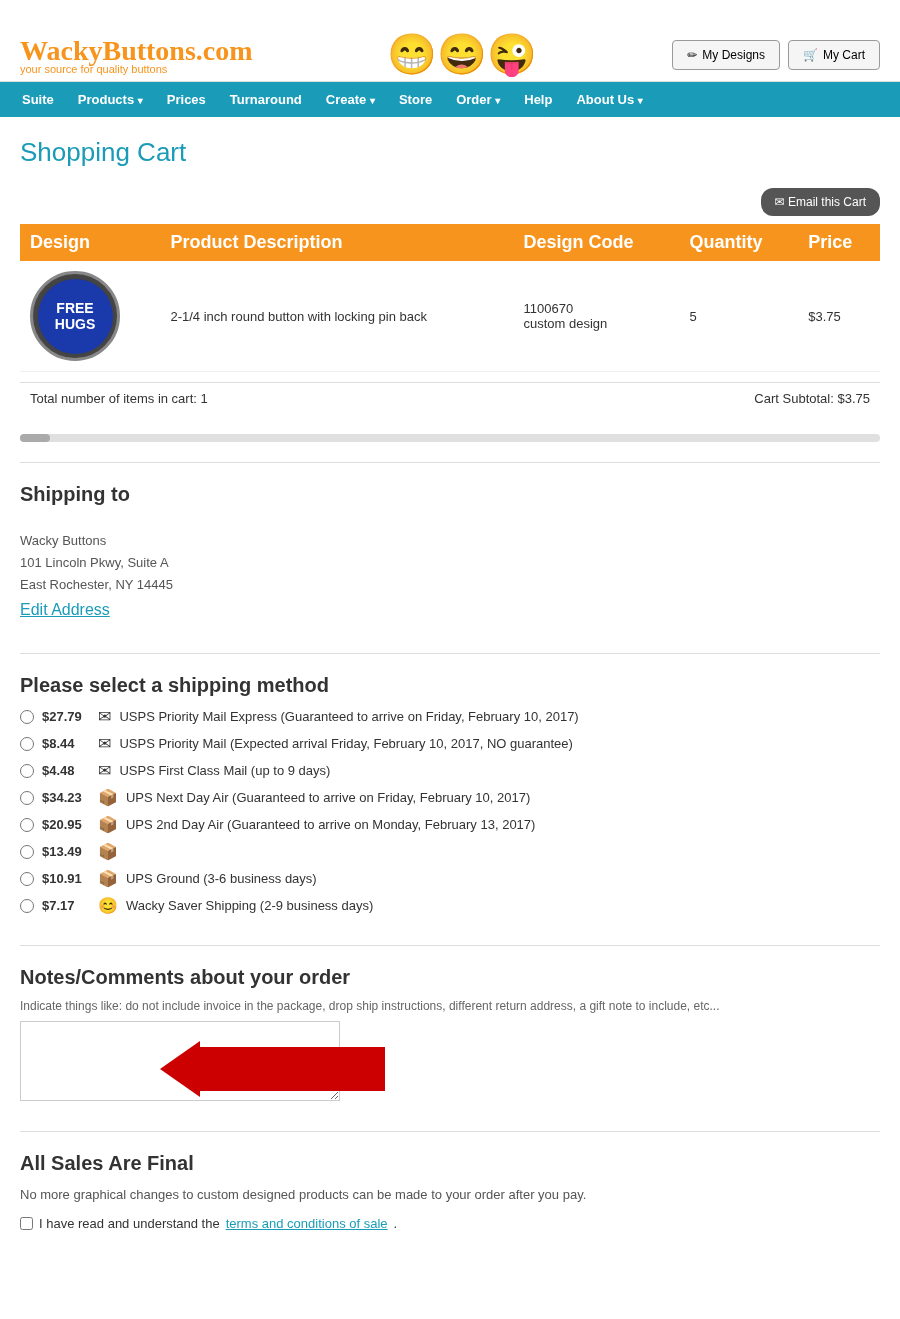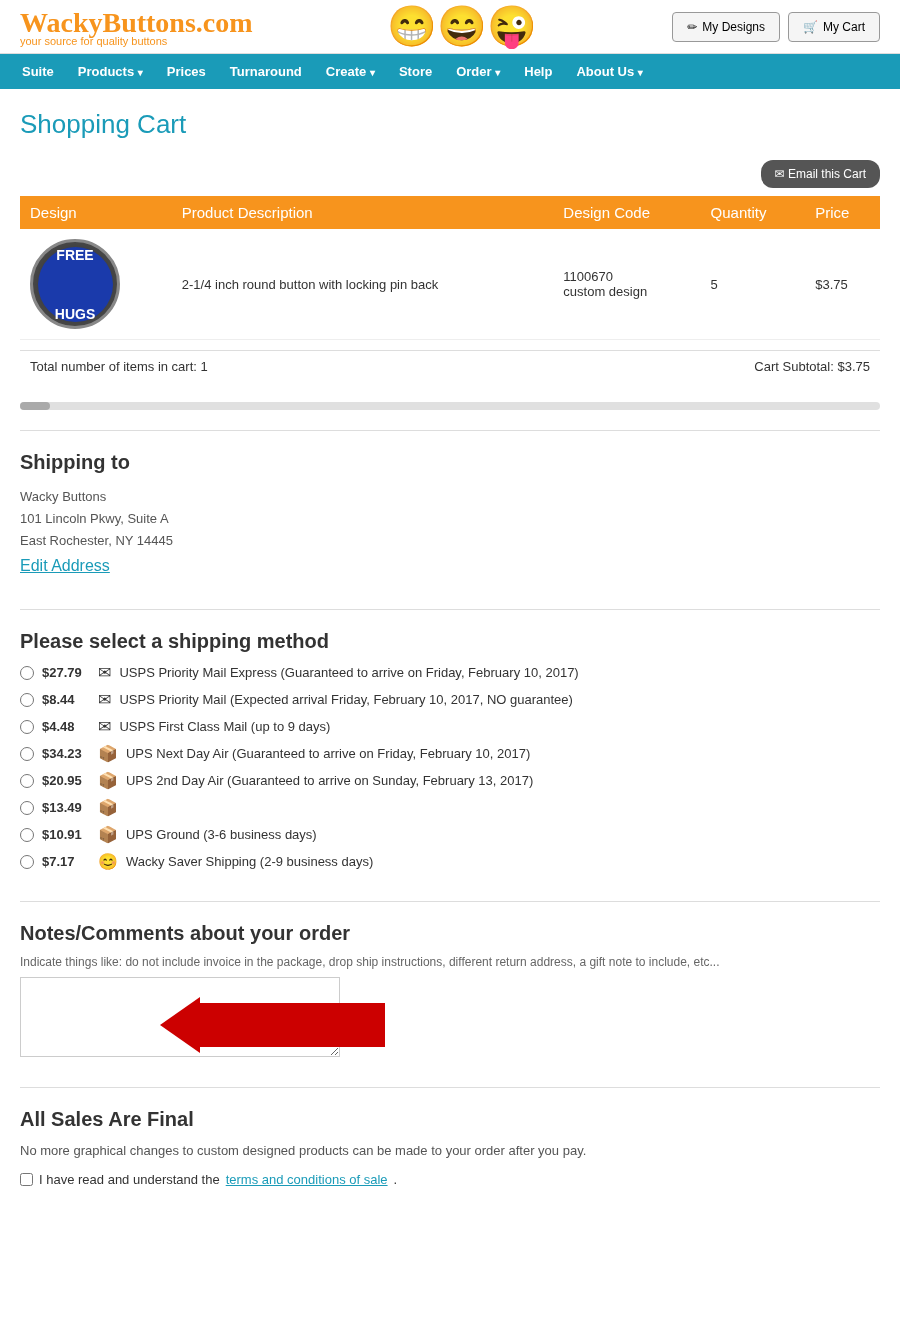--- a/index.html
+++ b/index.html
@@ -1,19 +1,19 @@
 <!DOCTYPE html>
 <html><head>
   <meta charset="utf-8">
   <style>
     * { box-sizing: border-box; margin: 0; padding: 0; }
     body { font-family: Arial, sans-serif; font-size: 13px; color: #333; background: #fff; width: 900px; }
 
     
-    .header { display: flex; align-items: center; justify-content: space-between; padding: 3px 20px; border-bottom: 1px solid #ddd; }
+    .header { display: flex; align-items: center; justify-content: space-between; padding: 3px 20px; border-bottom: 1px solid #ddd; margin-top: 28px; }
     .logo-area { display: flex; flex-direction: column; }
     .logo-text { font-size: 28px; font-weight: bold; color: #f7941d; font-family: 'Comic Sans MS', cursive; }
     .logo-subtitle { font-size: 11px; color: #f7941d; margin-top: -4px; }
     .logo-mascot { font-size: 40px; }
     .header-buttons { display: flex; gap: 8px; }
     .header-btn { padding: 7px 14px; border: 1px solid #999; border-radius: 4px; background: #f5f5f5; cursor: pointer; font-size: 12px; display: flex; align-items: center; gap: 5px; }
 
     
     nav { background: #1a9bb8; padding: 0; }
     nav ul { list-style: none; display: flex; align-items: center; padding: 0 10px; }
@@ -25,42 +25,42 @@
 
     .page-title { font-size: 26px; color: #1a9bb8; margin-bottom: 20px; font-weight: normal; }
 
     
     .cart-section { margin-bottom: 20px; }
     .email-cart-btn { float: right; padding: 7px 14px; background: #555; color: #fff; border: none; border-radius: 12px; cursor: pointer; font-size: 12px; margin-bottom: 8px; }
     .clearfix::after { content: ''; display: table; clear: both; }
 
     .cart-table { width: 100%; border-collapse: collapse; margin-bottom: 10px; }
     .cart-table thead tr { background: #f7941d; color: #fff; }
-    .cart-table thead th { padding: 8px 10px; text-align: left; font-size: 15px; font-weight: normal; }
+    .cart-table thead th { padding: 8px 10px; text-align: left; font-size: 18px; font-weight: bold; }
     .cart-table tbody tr { border-bottom: 1px solid #eee; }
     .cart-table tbody td { padding: 10px 10px; vertical-align: middle; font-size: 13px; }
 
     .button-img { width: 90px; height: 90px; background: radial-gradient(circle at 50% 50%, #222, #555); border-radius: 50%; border: 3px solid #888; display: flex; align-items: center; justify-content: center; overflow: hidden; position: relative; }
-    .button-inner { background: #1a3aab; border-radius: 50%; width: 75px; height: 75px; display: flex; flex-direction: column; align-items: center; justify-content: space-between; }
+    .button-inner { background: #1a3aab; border-radius: 50%; width: 75px; height: 75px; display: flex; flex-direction: column; align-items: center; justify-content: center; }
     .button-text-free { color: #fff; font-weight: bold; font-size: 14px; }
     .button-text-hugs { color: #fff; font-weight: bold; font-size: 14px; }
 
     .cart-footer { display: flex; justify-content: space-between; padding: 8px 10px; font-size: 13px; border-top: 1px solid #ddd; }
 
     
     .scroll-bar { height: 8px; background: #e0e0e0; margin: 5px 0 20px; border-radius: 4px; position: relative; }
     .scroll-thumb { position: absolute; left: 0; top: 0; width: 30px; height: 8px; background: #aaa; border-radius: 4px; }
 
     
     .section { margin-bottom: 30px; border-top: 1px solid #ddd; padding-top: 20px; }
     .section-title { font-size: 20px; font-weight: bold; color: #333; margin-bottom: 10px; }
     .section-text { font-size: 13px; color: #555; line-height: 1.6; }
 
     
-    .address-block { font-size: 13px; color: #555; line-height: 1.7; margin-top: 12px; }
+    .address-block { font-size: 13px; color: #555; line-height: 1.7; margin-top: 24px; }
     .edit-link { color: #1a9bb8; text-decoration: underline; cursor: pointer; font-size: 16px; }
 
     
     .shipping-methods { margin-top: 10px; }
     .shipping-option { display: flex; align-items: center; gap: 8px; margin-bottom: 8px; font-size: 13px; }
     .shipping-option input[type=radio] { width: 14px; height: 14px; cursor: pointer; }
     .ship-icon { font-size: 16px; }
     .ship-price { font-weight: bold; min-width: 48px; }
 
     
@@ -215,21 +215,21 @@
       <div class="shipping-option">
         <input type="radio" name="shipping" style="">
         <span class="ship-price">$34.23</span>
         <span class="ship-icon">📦</span>
         <span>UPS Next Day Air (Guaranteed to arrive on Friday, February 10, 2017)</span>
       </div>
       <div class="shipping-option">
         <input type="radio" name="shipping" style="">
         <span class="ship-price">$20.95</span>
         <span class="ship-icon">📦</span>
-        <span>UPS 2nd Day Air (Guaranteed to arrive on Sunday, February 13, 2017)</span>
+        <span>UPS 2nd Day Air (Guaranteed to arrive on Monday, February 13, 2017)</span>
       </div>
       <div class="shipping-option">
         <input type="radio" name="shipping" style="">
         <span class="ship-price">$13.49</span>
         <span class="ship-icon">📦</span>
       </div>
       <div class="shipping-option">
         <input type="radio" name="shipping" style="">
         <span class="ship-price">$10.91</span>
         <span class="ship-icon">📦</span>

